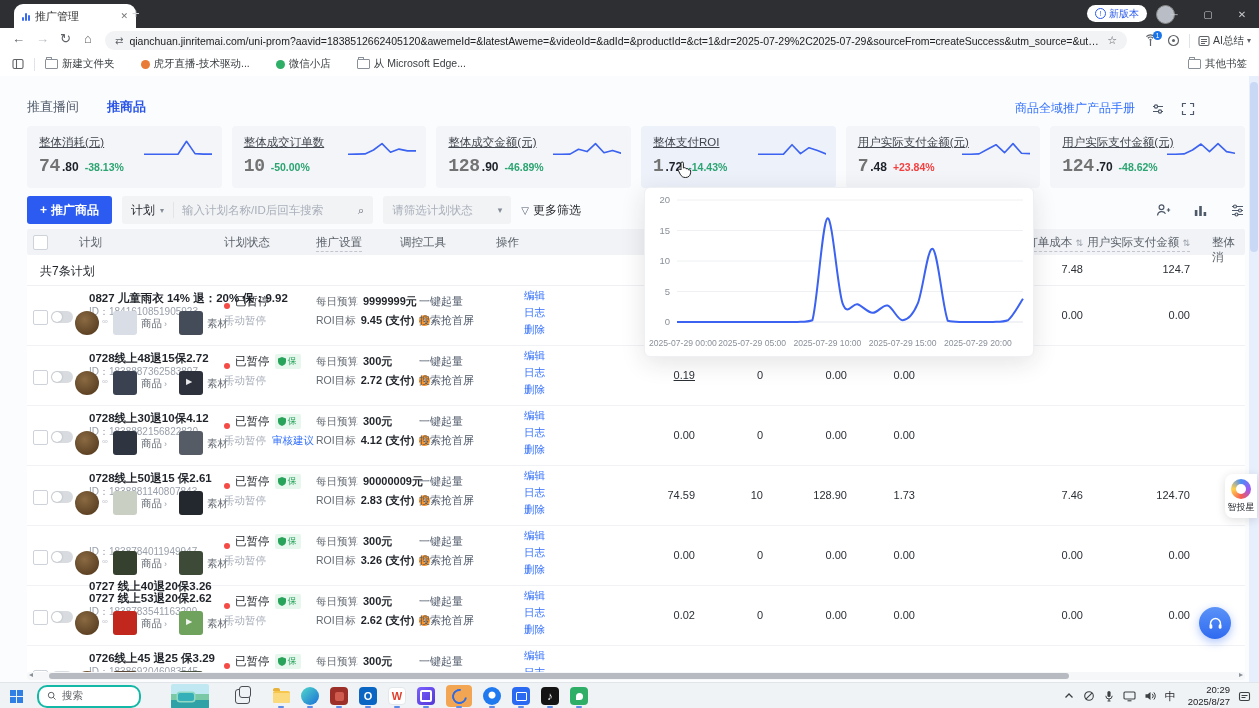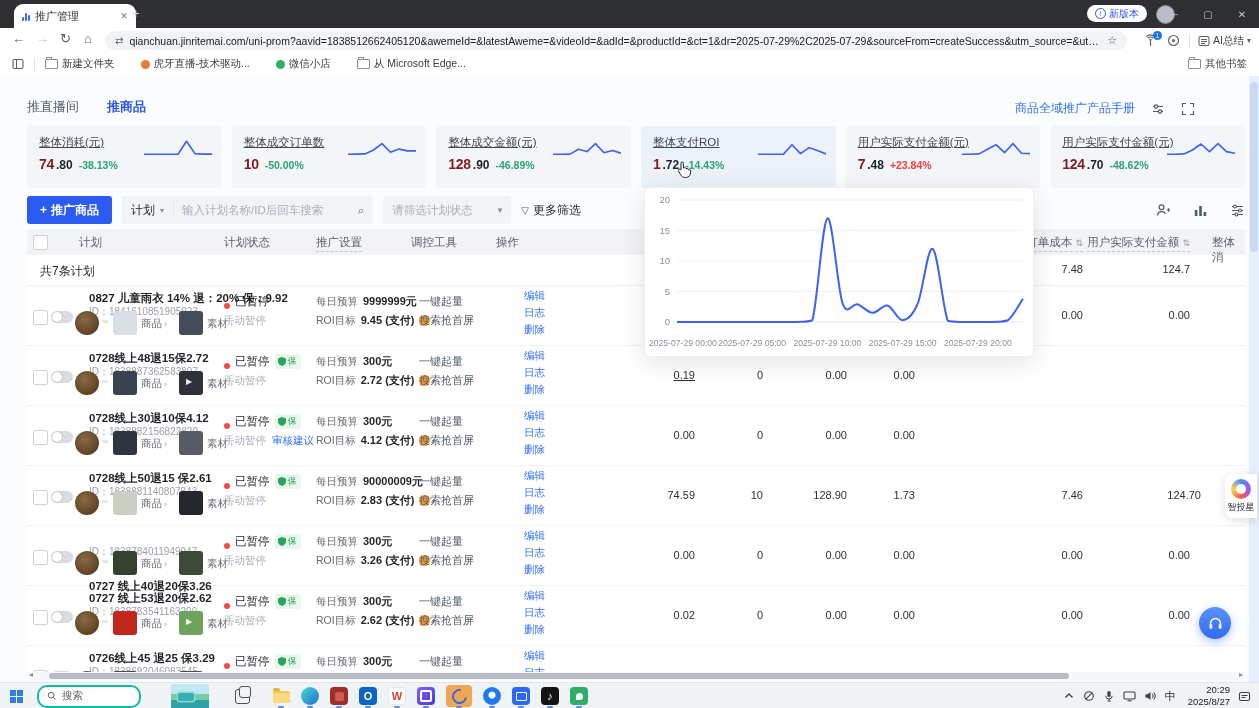--- a/index.html
+++ b/index.html
@@ -46,21 +46,21 @@
   .nav-tabs{position:absolute;left:27px;top:22px;display:flex;gap:28px;font-size:13px;color:#4e5969;}
   .nav-tabs .on{color:#2a55e8;font-weight:bold;}
   .manual-row{position:absolute;right:64px;top:24px;display:flex;align-items:center;gap:16px;}
   .manual-link{font-size:12px;color:#3370ff;}
   .hd-icon{width:14px;height:14px;color:#4e5969;}
   .cards{position:absolute;left:27px;top:50px;width:1218px;display:flex;gap:10px;}
   .card{flex:1;height:46px;background:#f3f5f8;border-radius:4px;padding:9px 12px 7px;position:relative;}
   .card.hov{background:#edf1fa;}
   .card .lbl{font-size:11.5px;color:#42464e;text-decoration:underline;}
   .card .vrow{margin-top:6px;display:flex;align-items:baseline;gap:6px;}
-  .card .vmain{font-size:14px;font-weight:bold;color:#7f1d1d;letter-spacing:-.3px;}
+  .card .vmain{font-size:18px;font-weight:bold;color:#737373;letter-spacing:-.3px;font-family:Liberation Mono, monospace;}
   .card .vdec{font-size:12px;font-weight:bold;color:#1d2129;margin-left:-4px;}
   .card .chg{font-size:10.5px;font-weight:bold;}
   .chg.down{color:#2ba471;} .chg.up{color:#f53f3f;}
   .card svg.spark{position:absolute;right:10px;top:10px;}
   .toolbar{position:absolute;left:27px;top:119px;width:1218px;height:30px;display:flex;align-items:center;gap:10px;}
   .btn-primary{height:28px;padding:0 13px;background:#2b5bf0;color:#fff;font-size:12px;border-radius:3px;
        display:flex;align-items:center;gap:4px;font-weight:bold;}
   .combo{display:flex;height:28px;background:#f2f3f5;border-radius:3px;align-items:center;}
   .combo .sel{padding:0 9px;font-size:12px;color:#1f2329;display:flex;gap:5px;align-items:center;border-right:1px solid #e2e4e8;height:16px;}
   .combo input{border:none;outline:none;background:transparent;width:168px;font-size:11.5px;padding:0 8px;color:#1f2329;font-family:inherit;}
@@ -361,21 +361,21 @@
         </svg>
     </div>
   </div>
 
   <div class="tablebox">
     <div class="t-head" id="thead">
         <div class="cb" style="position: absolute; left: 6px; top: 6px;"></div>
         <span class="hl" style="left: 52px;">计划</span>
         <span class="hl" style="left: 197px;">计划状态</span>
         <span class="hl dash" style="left: 289px;">推广设置</span>
-        <span class="hl" style="left: 384px;">调控工具</span>
+        <span class="hl" style="left: 373px;">调控工具</span>
         <span class="hl" style="left: 469px;">操作</span>
         <span class="hl dash" style="right: 162px;">成交订单成本 <span style="font-size: 9px; color: rgb(154, 160, 171); border-bottom: none;">⇅</span></span>
         <span class="hl dash" style="right: 55px;">用户实际支付金额 <span style="font-size: 9px; color: rgb(154, 160, 171); border-bottom: none;">⇅</span></span>
         <span class="hl" style="left: 1185px;">整体消</span>
       </div>
     <div class="t-sum" id="tsum">
         <span style="position: absolute; left: 13px; top: 8px;">共7条计划</span>
         <span class="num" style="right: 162px;">7.48</span>
         <span class="num" style="right: 55px;">124.7</span>
       </div>
@@ -572,21 +572,21 @@
           <div class="tool-t" style="position: absolute; left: 392px; top: 8px;">一键起量</div>
           <div class="tool-t" style="position: absolute; left: 392px; top: 27px;">搜索抢首屏</div>
           <div class="act" style="position: absolute; left: 497px; top: 3px;">编辑</div>
           <div class="act" style="position: absolute; left: 497px; top: 20px;">日志</div>
           <div class="act" style="position: absolute; left: 497px; top: 37px;">删除</div>
           <span class="num" style="right: 550px;">74.59</span>
           <span class="num" style="right: 482px;">10</span>
           <span class="num" style="right: 398px;">128.90</span>
           <span class="num" style="right: 330px;">1.73</span>
           <span class="num" style="right: 162px;">7.46</span>
-          <span class="num" style="right: 44px;">124.70</span>
+          <span class="num" style="right: 55px;">124.70</span>
         </div>
         <div class="t-row">
           <div class="cb" style="position: absolute; left: 6px; top: 24px;"></div>
           <div class="toggle" style="position: absolute; left: 24px; top: 25px;">
             <i></i>
           </div>
           <div class="rt-title" style="position: absolute; left: 62px; top: 5px; margin-top: 48px;">0727 线上40退20保3.26</div>
           <div class="rt-id" style="position: absolute; left: 62px; top: 19px;">ID：1838784011949947</div>
           <div class="avatar" style="position: absolute; left: 48px; top: 25px;"></div>
           <span style="position: absolute; left: 75px; top: 31px; font-size: 8px; color: rgb(194, 198, 204);">∞</span>

